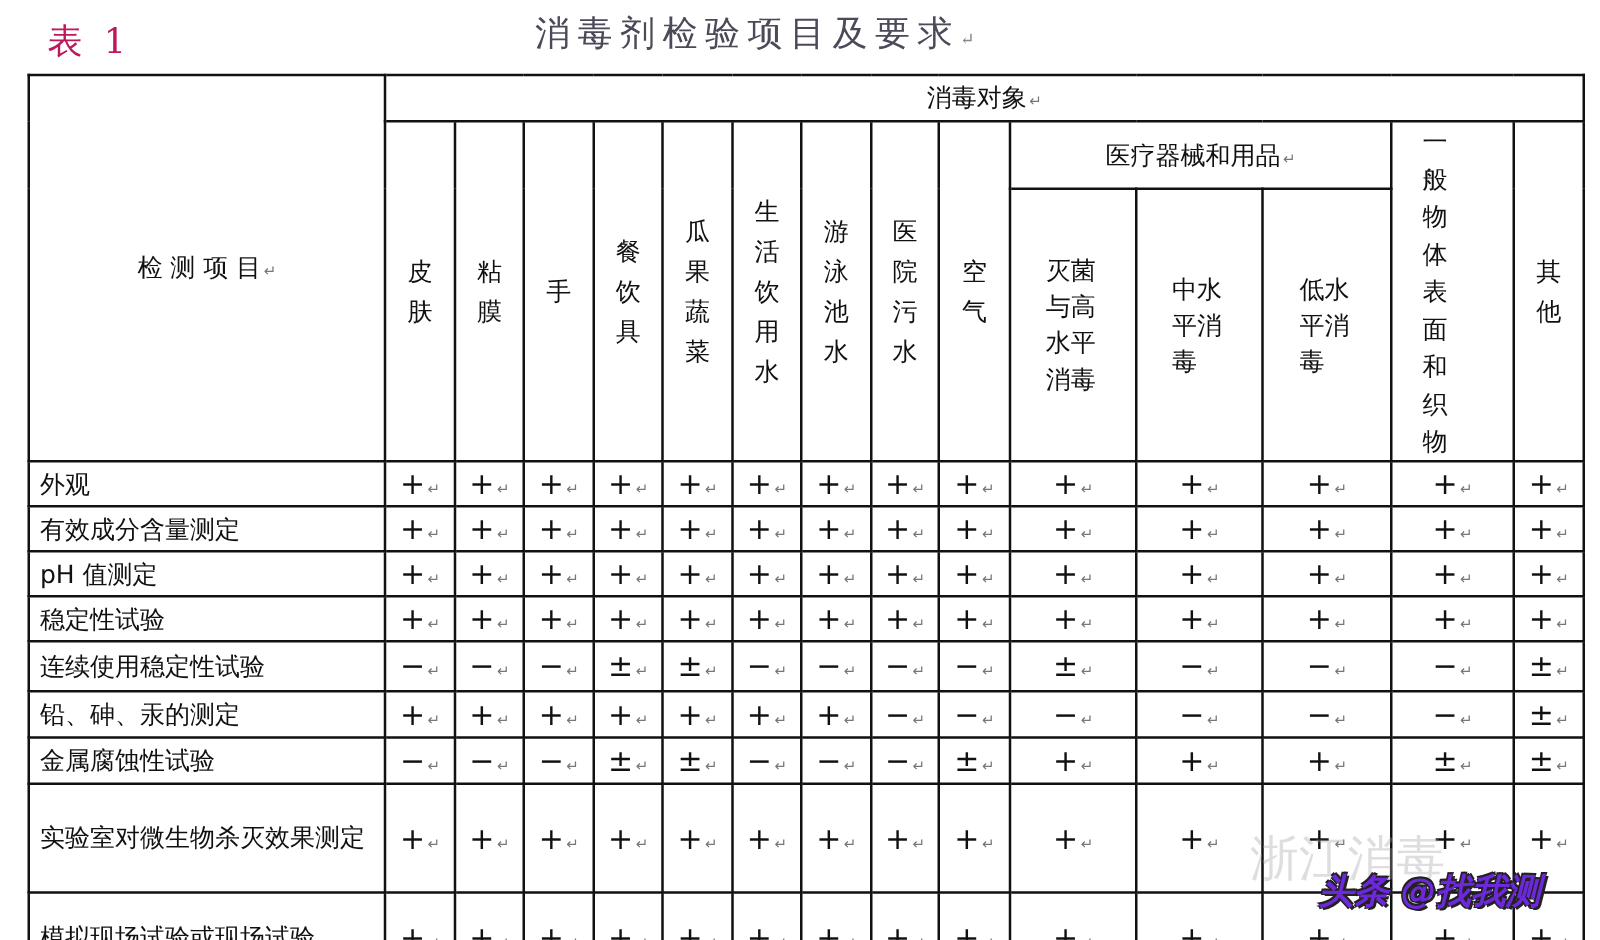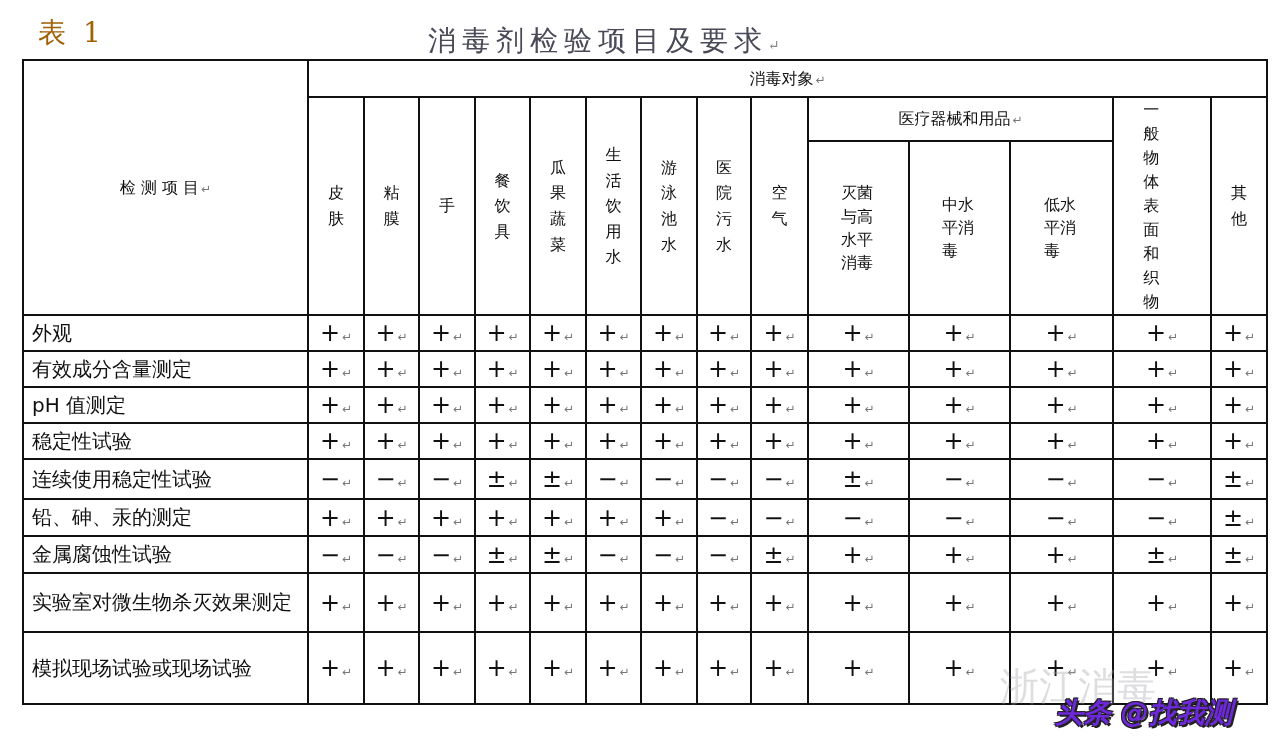--- a/index.html
+++ b/index.html
@@ -1,27 +1,27 @@
 <!DOCTYPE html>
 <html><head>
 <meta charset="utf-8">
 <style>
   html, body { margin:0; padding:0; background:#ffffff; }
   body { width:1280px; height:752px; position:relative; overflow:hidden;
          font-family:"DejaVu Sans", "Liberation Sans", sans-serif; color:#111; }
-  .title-label { position:absolute; left:38px; top:14px; font-size:28px; color:#a16207;
+  .title-label { position:absolute; left:38px; top:14px; font-size:28px; color:#be185d;
                  font-family:"DejaVu Serif", serif; letter-spacing:4px; }
-  .title-main { position:absolute; left:428px; top:22px; font-size:28px; color:#4a4a58;
+  .title-main { position:absolute; left:428px; top:8px; font-size:28px; color:#4a4a58;
                 letter-spacing:6px; font-family:"DejaVu Serif", serif; }
   .para { color:#888; font-size:14px; }
   table { position:absolute; left:22px; top:59px; border-collapse:collapse;
           table-layout:fixed; width:1244px; }
   td, th { border:2px solid #111; padding:0; text-align:center; vertical-align:middle;
            font-weight:normal; font-size:20px; line-height:1.25; }
-  th { font-size:16px; }
+  th { font-size:20px; }
   .vert { display:inline-block; width:1.1em; word-break:break-all; line-height:1.6; }
   .vert2 { display:inline-block; width:2.2em; word-break:break-all; line-height:1.45; text-align:left; }
   .gen { display:inline-block; width:2.6em; letter-spacing:0.6em; word-break:break-all; line-height:1.5; text-align:left; padding-left:4px; }
   td.item { text-align:left; padding-left:8px; font-size:20px; }
   td.val { font-size:24px; }
   .mark::after { content:"↵"; font-size:12px; color:#777; margin-left:2px; }
   .watermark { position:absolute; left:1055px; top:694px; font-size:28px; font-weight:bold;
                color:#6d28d9; text-shadow:2px 2px 0 #222, -1px -1px 0 #222, 1px -1px 0 #222, -1px 1px 0 #222;font-style:italic; }
   .watermark-faint { position:absolute; left:1000px; top:660px; font-size:39px; color:rgba(160,160,170,0.35); }
 </style>
@@ -187,21 +187,21 @@
         <td class="val"><span>−</span><span class="mark"></span></td>
         <td class="val"><span>−</span><span class="mark"></span></td>
         <td class="val"><span>−</span><span class="mark"></span></td>
         <td class="val"><span>±</span><span class="mark"></span></td>
         <td class="val"><span>+</span><span class="mark"></span></td>
         <td class="val"><span>+</span><span class="mark"></span></td>
         <td class="val"><span>+</span><span class="mark"></span></td>
         <td class="val"><span>±</span><span class="mark"></span></td>
         <td class="val"><span>±</span><span class="mark"></span></td>
       </tr>
-      <tr style="height: 59px; padding-left: 48px;">
+      <tr style="height: 87px; padding-left: 48px;">
         <td class="item">实验室对微生物杀灭效果测定</td>
         <td class="val"><span>+</span><span class="mark"></span></td>
         <td class="val"><span>+</span><span class="mark"></span></td>
         <td class="val"><span>+</span><span class="mark"></span></td>
         <td class="val"><span>+</span><span class="mark"></span></td>
         <td class="val"><span>+</span><span class="mark"></span></td>
         <td class="val"><span>+</span><span class="mark"></span></td>
         <td class="val"><span>+</span><span class="mark"></span></td>
         <td class="val"><span>+</span><span class="mark"></span></td>
         <td class="val"><span>+</span><span class="mark"></span></td>

